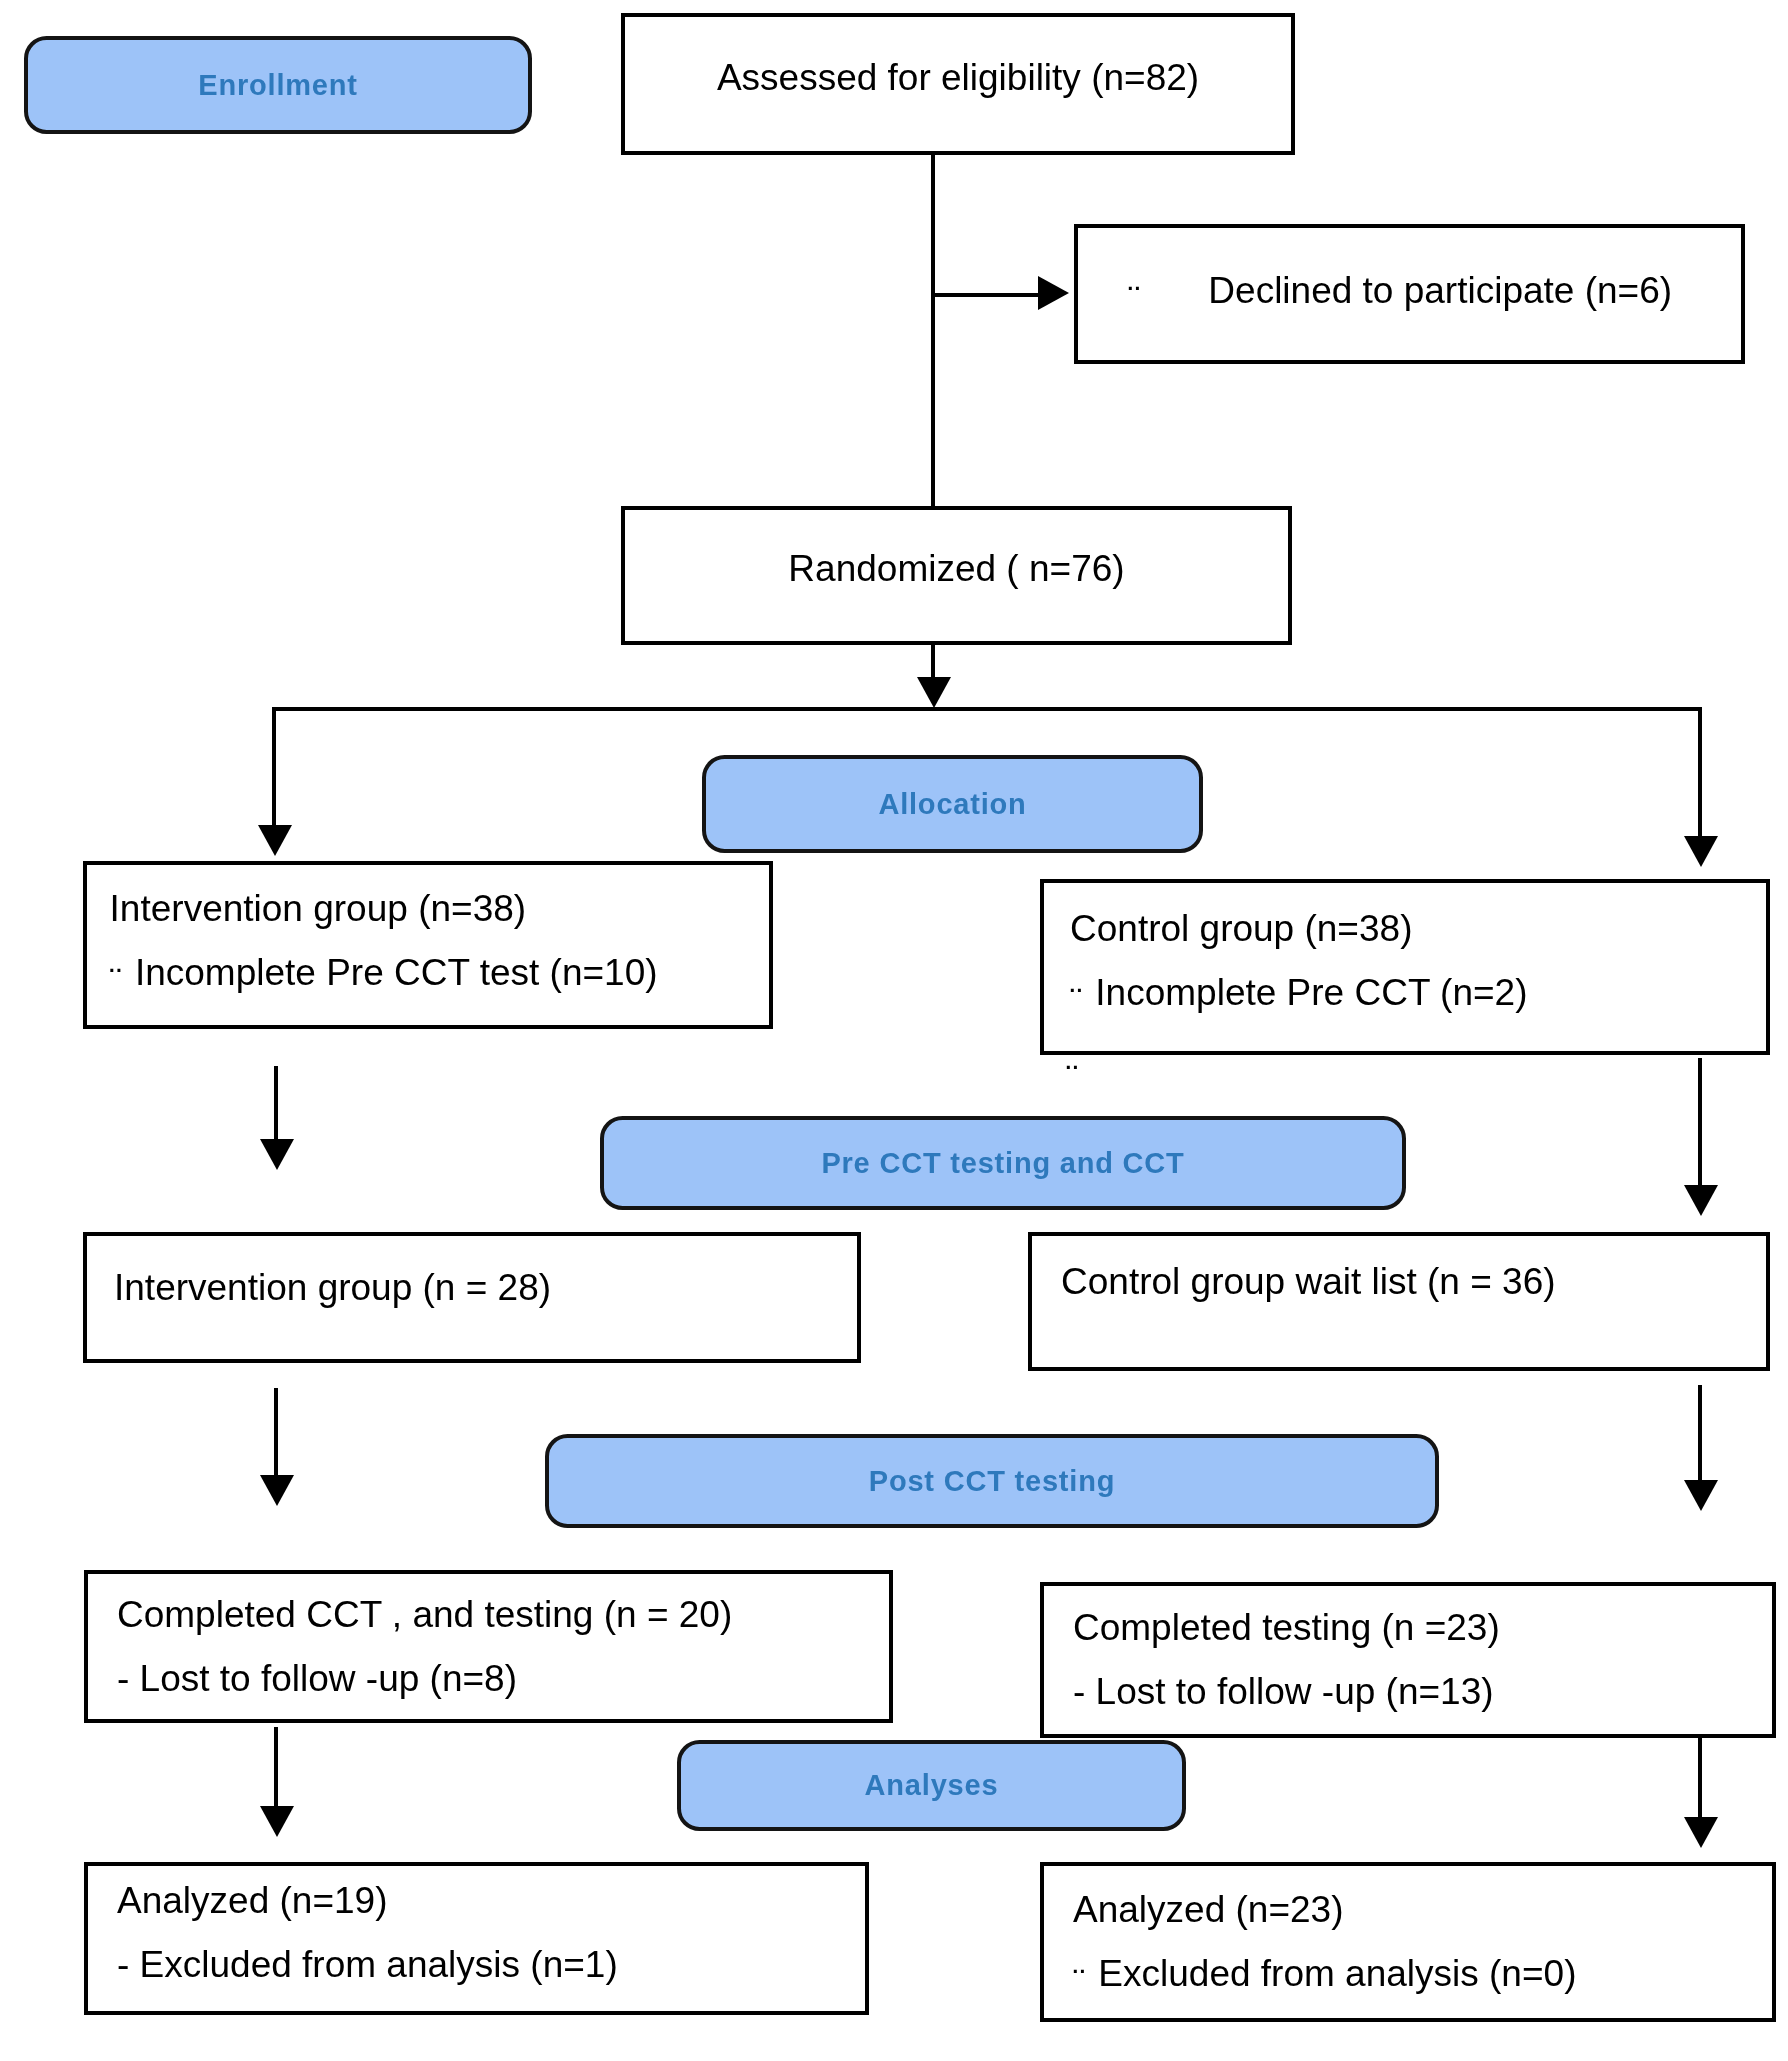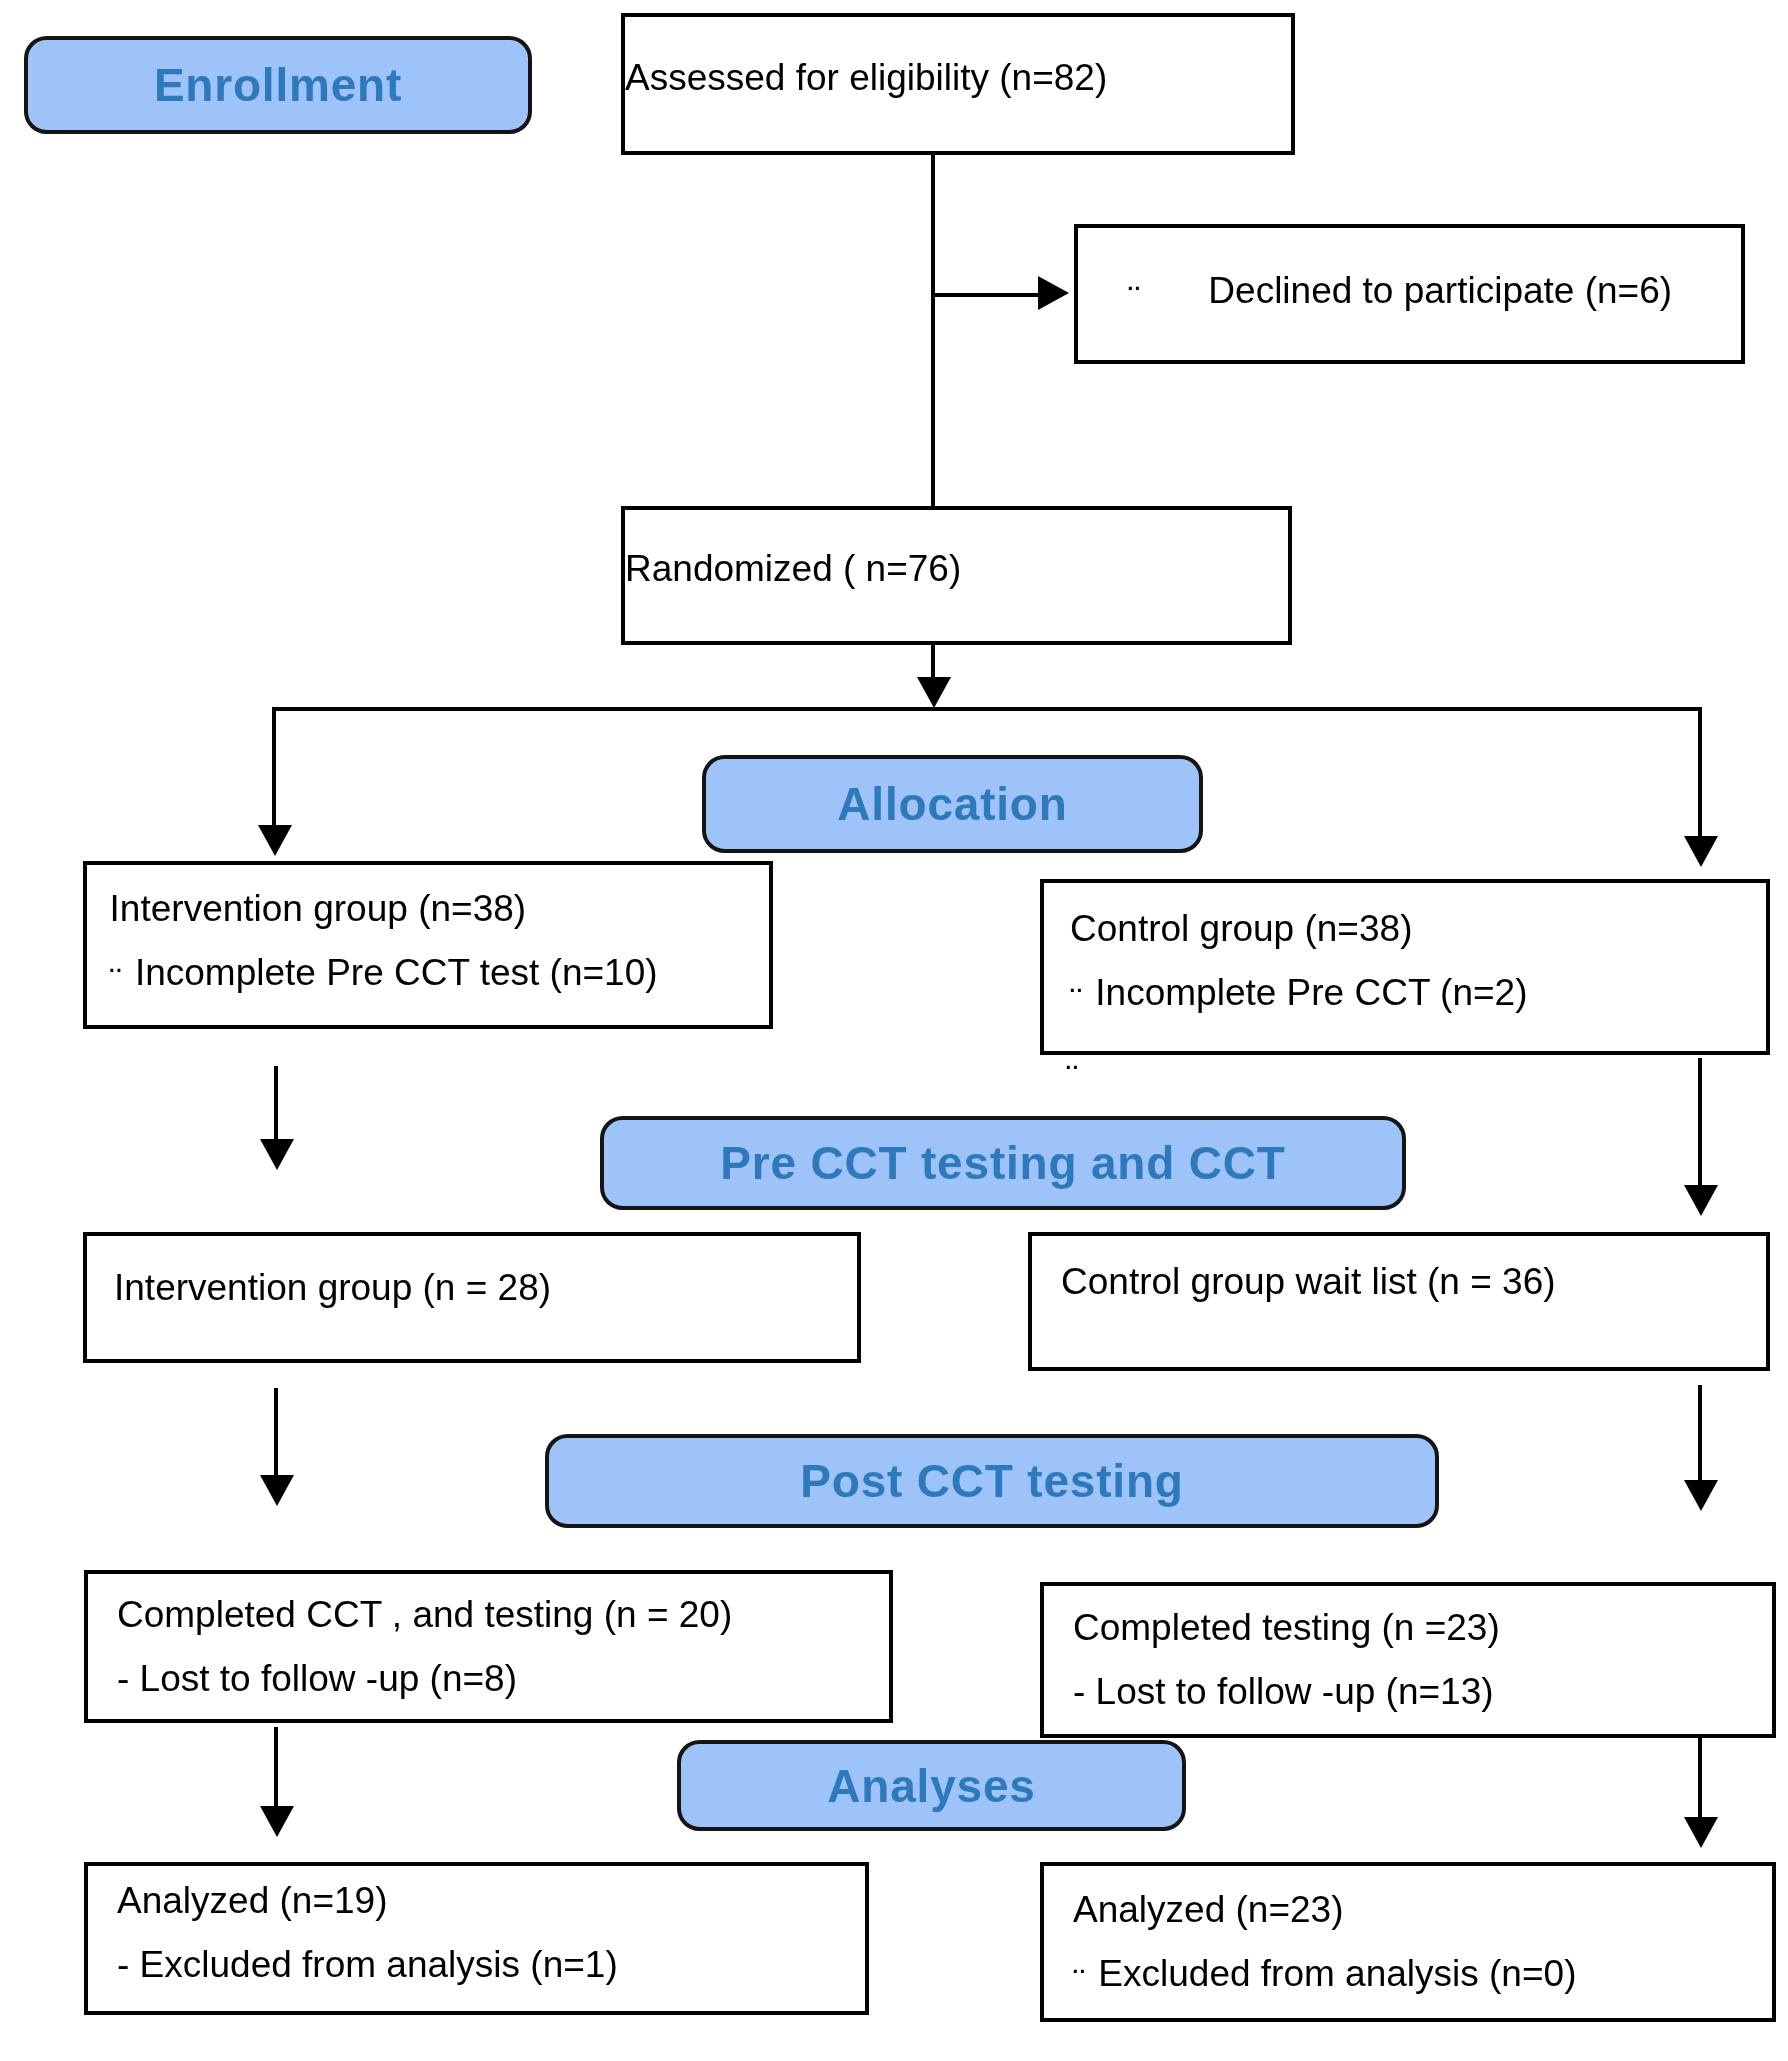--- a/index.html
+++ b/index.html
@@ -14,38 +14,38 @@
   }
   
   .wbox {
     position: absolute;
     background: #ffffff;
     border: 4px solid #000000;
     box-sizing: border-box;
     font-size: 37px;
     line-height: 1.2;
   }
-  .center { display: flex; align-items: center; }
+  .center { display: flex; align-items: center; justify-content: center; }
   .leftflex { display: flex; align-items: center; }
   .two { display: flex; flex-direction: column; justify-content: center; }
   .two > div { line-height: 64px; white-space: nowrap; }
   .row { display: flex; align-items: baseline; white-space: nowrap; }
   .dots { display: inline-block; transform: translateY(9px); margin-right: 13px; }
   
   .stage {
     position: absolute;
     background: #9DC3F8;
     border: 4px solid #141414;
     border-radius: 22.6px;
     box-sizing: border-box;
     display: flex;
     align-items: center;
     justify-content: center;
     font-weight: bold;
-    font-size: 46px;
+    font-size: 29px;
     color: #2E79BC;
     letter-spacing: 0.8px;
   }
   
   .vline { position: absolute; width: 4px; background: #000000; }
   .hline { position: absolute; height: 4px; background: #000000; }
   .arrd {
     position: absolute; width: 0; height: 0;
     border-left: 17px solid transparent;
     border-right: 17px solid transparent;

